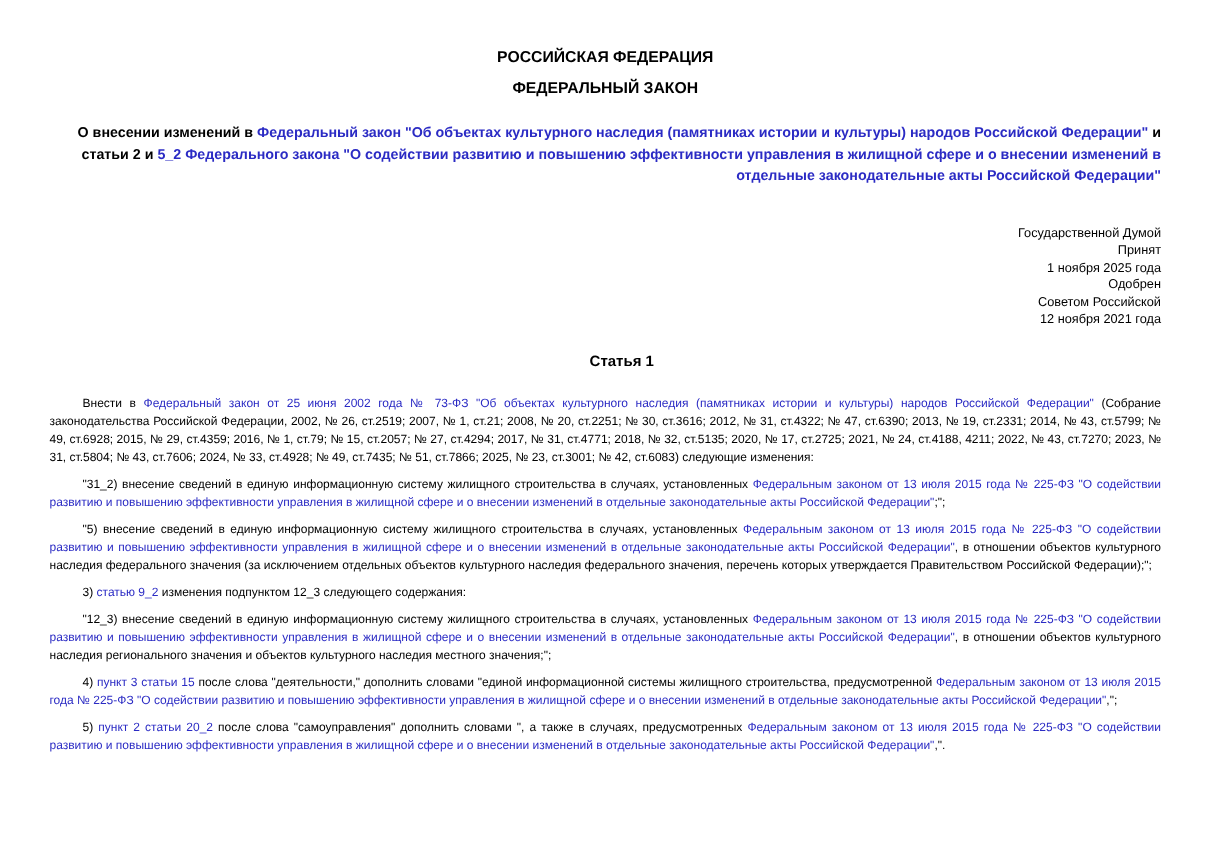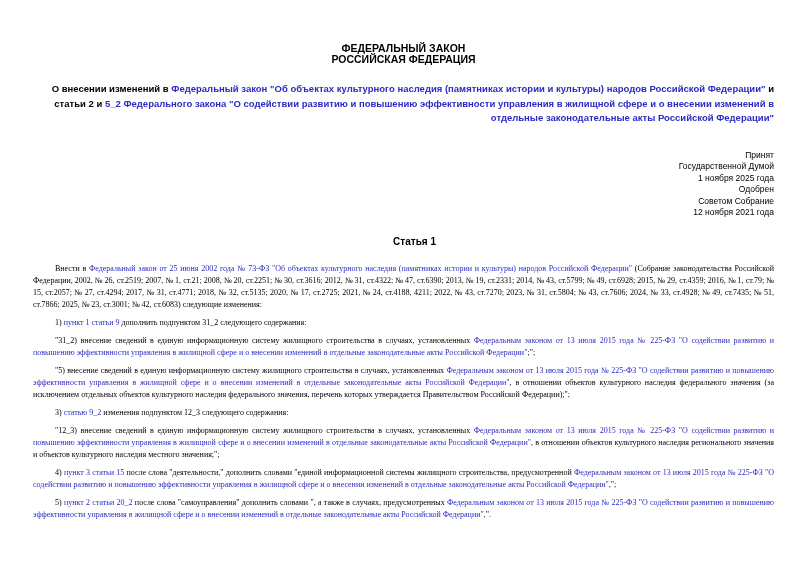--- a/index.html
+++ b/index.html
@@ -40,44 +40,42 @@
     line-height: 11px;
     text-indent: 22px;
     text-align: center;
   }
   .body-paras .para {
     margin-top: 6px;
     font-size: 8px;
     line-height: 12px;
     text-align: justify;
     text-indent: 22px;
-    font-family: Liberation Serif, serif;
   }
   .body-paras .para.first { margin-top: 16px; }
   a.lnk { color: var(--link-color); text-decoration: none; cursor: pointer; }
 </style>
 </head>
 <body style="--link-color: #2b2bc4;">
 
 <div class="doc">
+  <div class="hdr">РОССИЙСКАЯ ФЕДЕРАЦИЯ</div>
   <div class="hdr hdr-2">ФЕДЕРАЛЬНЫЙ ЗАКОН</div>
-  <div class="hdr">РОССИЙСКАЯ ФЕДЕРАЦИЯ</div>
   <div class="title" id="law-title"><span>О внесении изменений в </span><a class="lnk">Федеральный закон "Об объектах культурного наследия (памятниках истории и культуры) народов Российской Федерации"</a><span> и статьи 2 и </span><a class="lnk">5_2 Федерального закона "О содействии развитию и повышению эффективности управления в жилищной сфере и о внесении изменений в отдельные законодательные акты Российской Федерации"</a></div>
   <div class="adopt" id="adoption-block">
+      <div>Государственной Думой</div>
       <div>Принят</div>
-      <div>Государственной Думой</div>
       <div>1 ноября 2025 года</div>
       <div>Одобрен</div>
-      <div>Советом Собрание</div>
+      <div>Советом Российской</div>
       <div>12 ноября 2021 года</div>
     </div>
   <div class="article-h">Статья 1</div>
   <div class="body-paras" id="body-paras">
       <p class="para first"><span>Внести в </span><a class="lnk">Федеральный закон от 25 июня 2002 года № 73-ФЗ "Об объектах культурного наследия (памятниках истории и культуры) народов Российской Федерации"</a><span> (Собрание законодательства Российской Федерации, 2002, № 26, ст.2519; 2007, № 1, ст.21; 2008, № 20, ст.2251; № 30, ст.3616; 2012, № 31, ст.4322; № 47, ст.6390; 2013, № 19, ст.2331; 2014, № 43, ст.5799; № 49, ст.6928; 2015, № 29, ст.4359; 2016, № 1, ст.79; № 15, ст.2057; № 27, ст.4294; 2017, № 31, ст.4771; 2018, № 32, ст.5135; 2020, № 17, ст.2725; 2021, № 24, ст.4188, 4211; 2022, № 43, ст.7270; 2023, № 31, ст.5804; № 43, ст.7606; 2024, № 33, ст.4928; № 49, ст.7435; № 51, ст.7866; 2025, № 23, ст.3001; № 42, ст.6083) следующие изменения:</span></p>
-      <p class="para"><span>1) </span><a class="lnk">пункт 1 статьи 9</a><span> дополнить подпунктом 31_2 следующего содержания:</span></p>
       <p class="para"><span>"31_2) внесение сведений в единую информационную систему жилищного строительства в случаях, установленных </span><a class="lnk">Федеральным законом от 13 июля 2015 года № 225-ФЗ "О содействии развитию и повышению эффективности управления в жилищной сфере и о внесении изменений в отдельные законодательные акты Российской Федерации"</a><span>;";</span></p>
       <p class="para"><span>"5) внесение сведений в единую информационную систему жилищного строительства в случаях, установленных </span><a class="lnk">Федеральным законом от 13 июля 2015 года № 225-ФЗ "О содействии развитию и повышению эффективности управления в жилищной сфере и о внесении изменений в отдельные законодательные акты Российской Федерации"</a><span>, в отношении объектов культурного наследия федерального значения (за исключением отдельных объектов культурного наследия федерального значения, перечень которых утверждается Правительством Российской Федерации);";</span></p>
       <p class="para"><span>3) </span><a class="lnk">статью 9_2</a><span> изменения подпунктом 12_3 следующего содержания:</span></p>
       <p class="para"><span>"12_3) внесение сведений в единую информационную систему жилищного строительства в случаях, установленных </span><a class="lnk">Федеральным законом от 13 июля 2015 года № 225-ФЗ "О содействии развитию и повышению эффективности управления в жилищной сфере и о внесении изменений в отдельные законодательные акты Российской Федерации"</a><span>, в отношении объектов культурного наследия регионального значения и объектов культурного наследия местного значения;";</span></p>
       <p class="para"><span>4) </span><a class="lnk">пункт 3 статьи 15</a><span> после слова "деятельности," дополнить словами "единой информационной системы жилищного строительства, предусмотренной </span><a class="lnk">Федеральным законом от 13 июля 2015 года № 225-ФЗ "О содействии развитию и повышению эффективности управления в жилищной сфере и о внесении изменений в отдельные законодательные акты Российской Федерации"</a><span>,";</span></p>
       <p class="para"><span>5) </span><a class="lnk">пункт 2 статьи 20_2</a><span> после слова "самоуправления" дополнить словами ", а также в случаях, предусмотренных </span><a class="lnk">Федеральным законом от 13 июля 2015 года № 225-ФЗ "О содействии развитию и повышению эффективности управления в жилищной сфере и о внесении изменений в отдельные законодательные акты Российской Федерации"</a><span>,".</span></p>
     </div>
 </div>
 
 </body></html>

